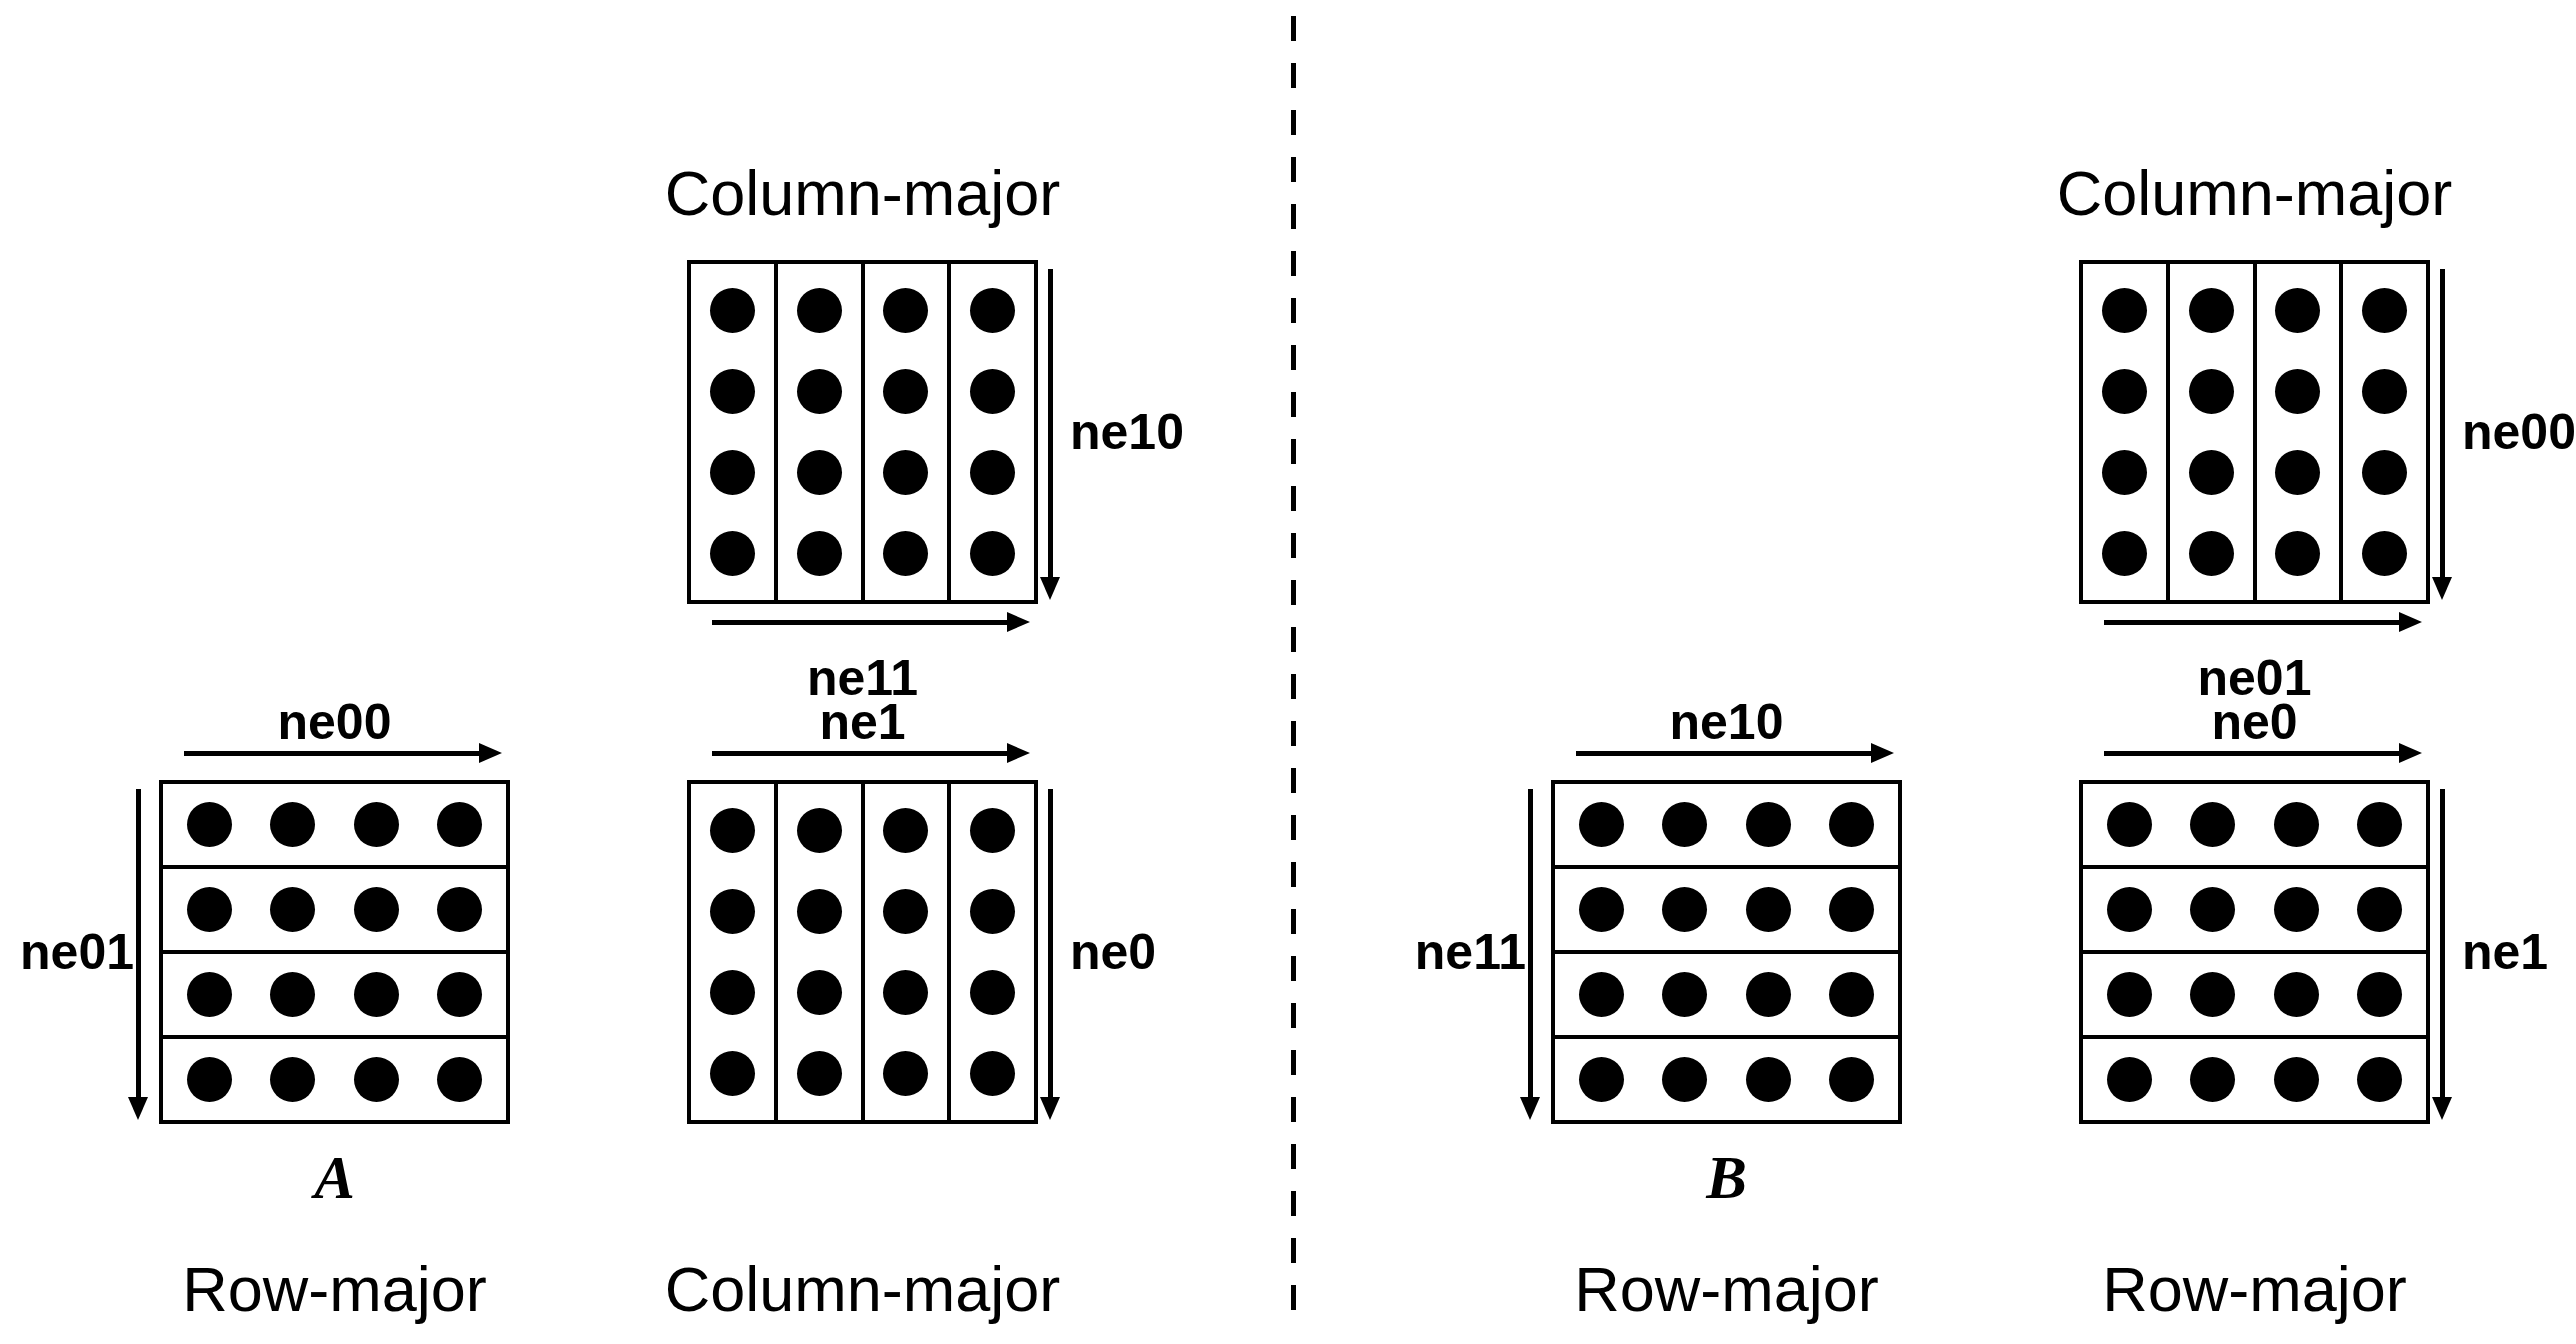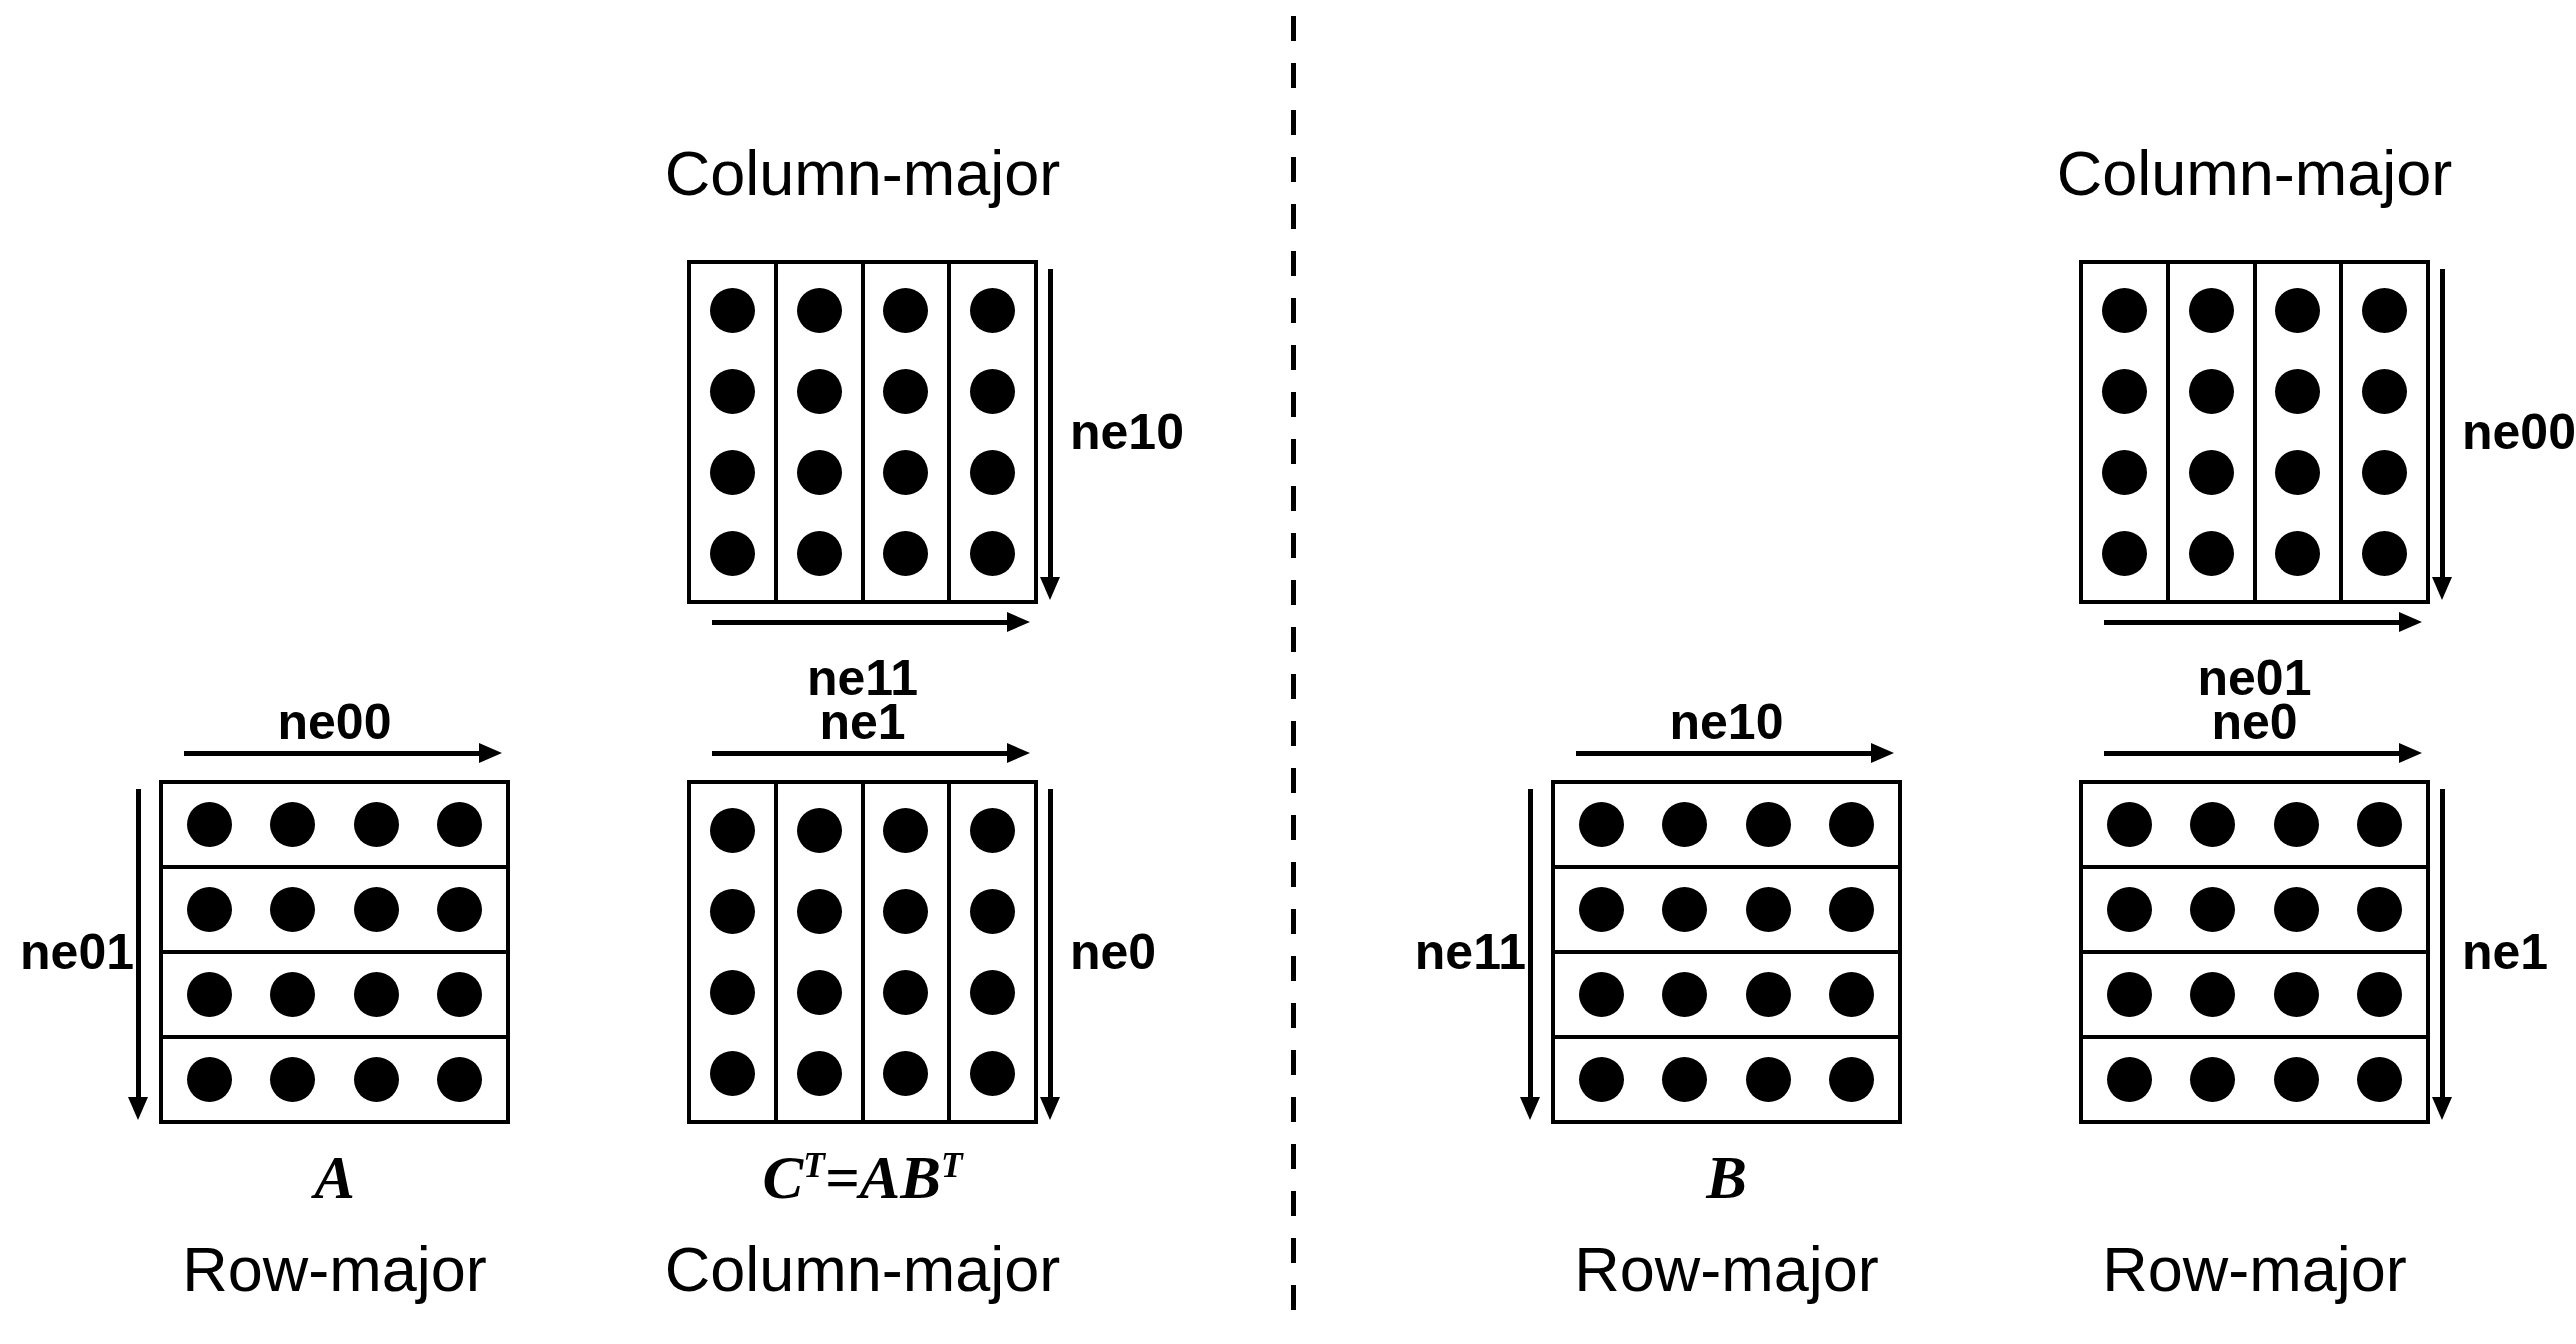--- a/index.html
+++ b/index.html
@@ -67,20 +67,21 @@
   .name-bottom { top: 366px; }
 
   .fig-major {
     position: absolute;
     left: -143px; right: -143px;
     text-align: center;
     font-size: 63px;
     font-weight: 400;
     line-height: 1.05;
     white-space: nowrap;
+    margin-top: 20px;
   }
   .major-top    { top: -120px; }
   .major-bottom { top: 456px; }
 
   .ne {
     position: absolute;
     font-size: 50px;
     font-weight: 700;
     line-height: 1.1;
     white-space: nowrap;
@@ -225,21 +226,20 @@
         </div>
         <div class="cell">
           <span class="dot"></span>
           <span class="dot"></span>
           <span class="dot"></span>
           <span class="dot"></span>
         </div>
       </div>
     <div class="arrow arrow-v arrow-right-side"></div>
     <div class="ne ne-right">ne0</div>
-    <div class="fig-name name-bottom"><span>C</span><sup>T</sup><span>=AB</span><sup>T</sup></div>
     <div class="fig-major major-bottom">Column-major</div>
   </div>
 
 </div>
 
 <div class="divider"></div>
 
 <div class="panel">
 
   <div class="fig" style="left:2079px; top:260px;">

